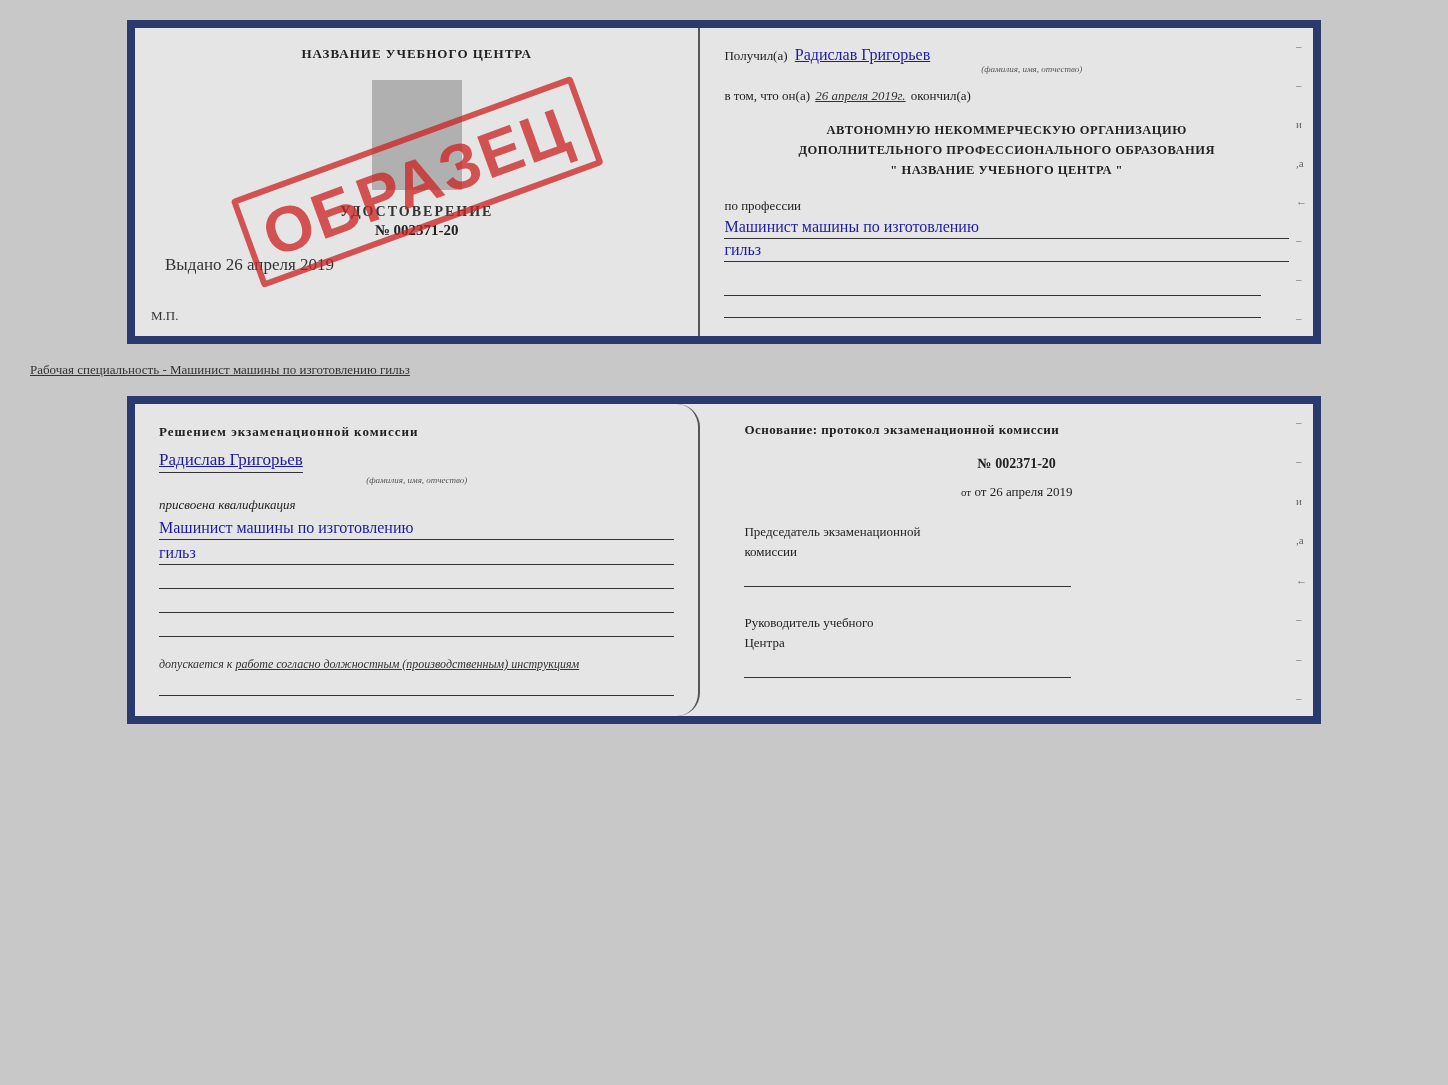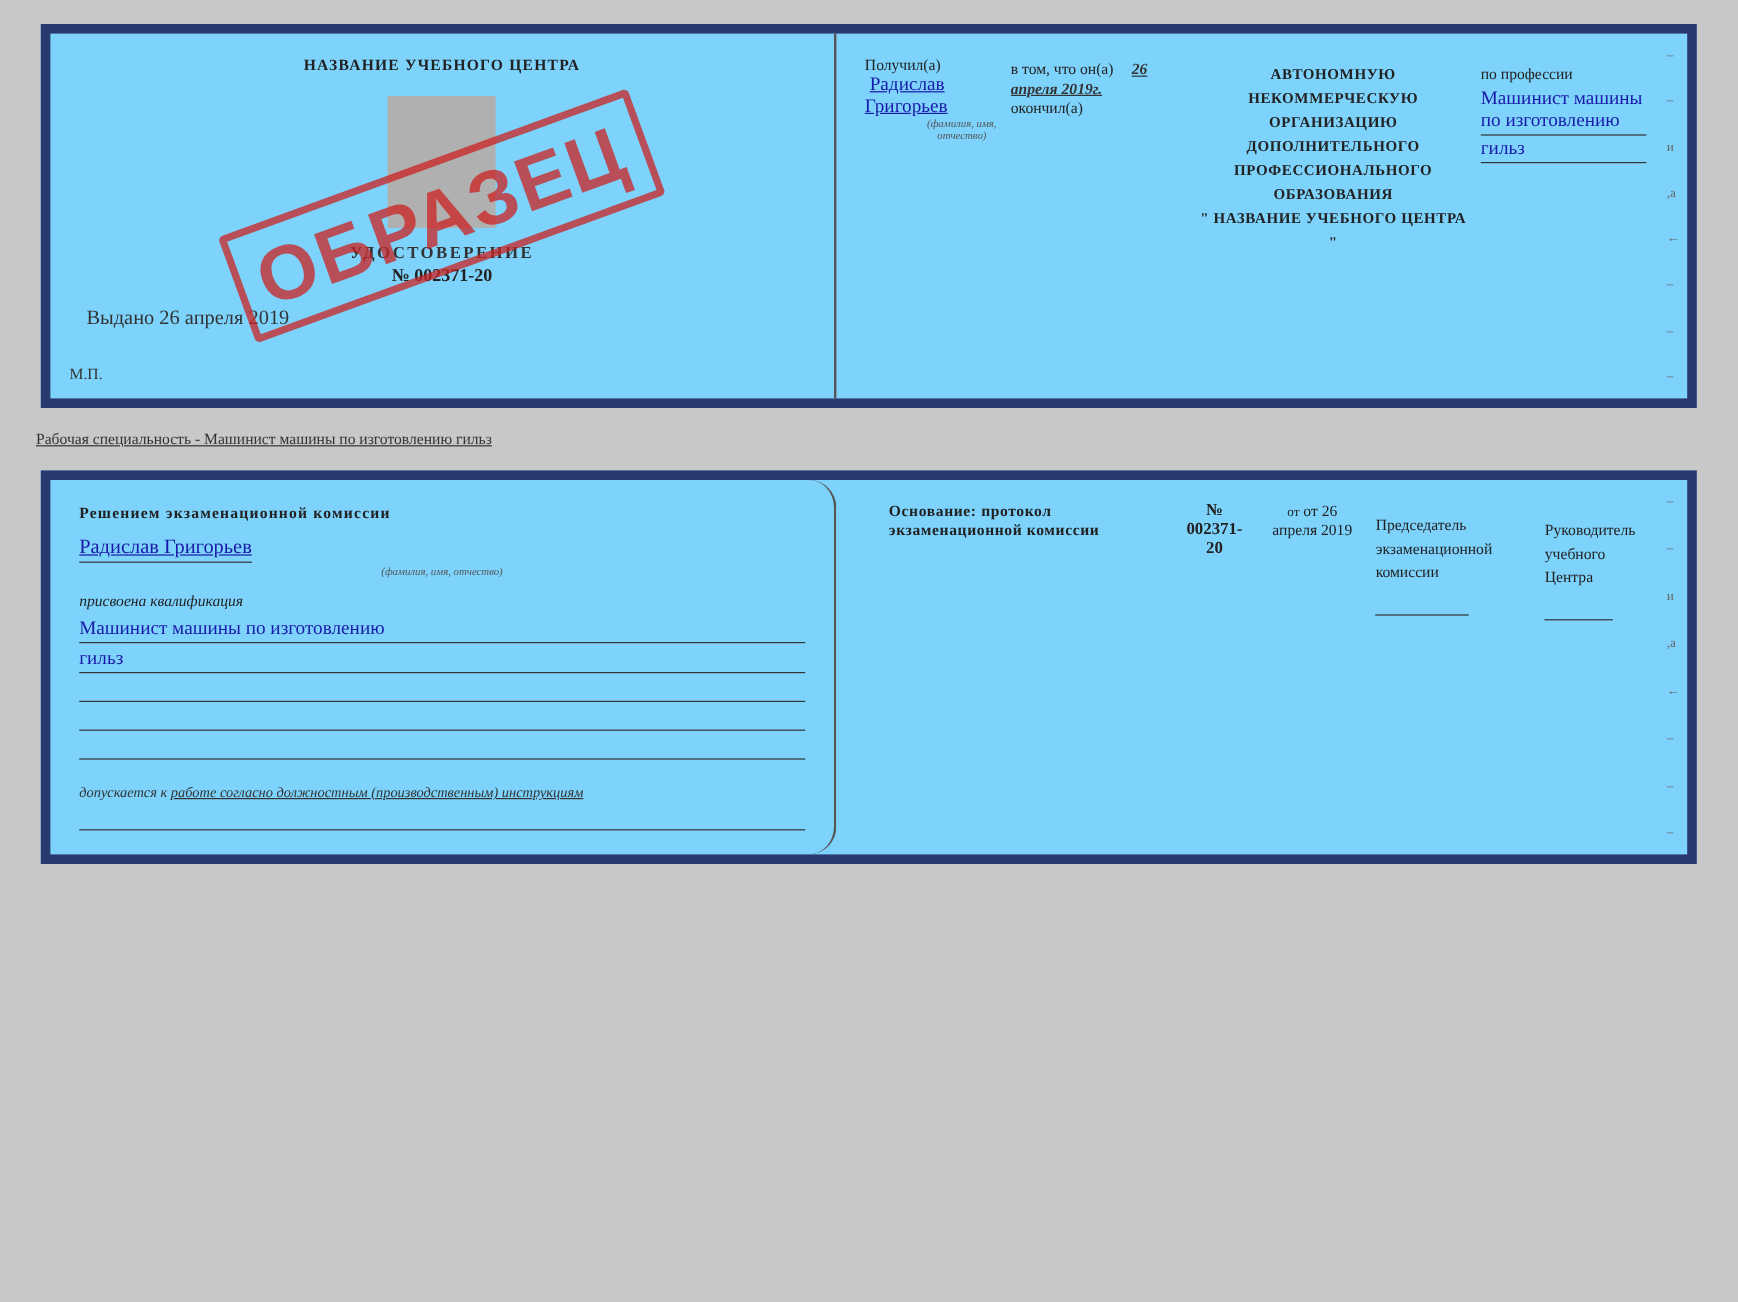--- a/index.html
+++ b/index.html
@@ -9,43 +9,43 @@
       width: 1448px;
       min-height: 1085px;
       display: flex;
       flex-direction: column;
       align-items: center;
       padding: 20px;
       gap: 18px;
     }
 
     .document-section {
-      width: 1380px;
-      background: #7dd3fc;
+      width: 1194px;
+      background: #e5e5e5;
       border: 8px solid #2a3a6e;
       display: flex;
       position: relative;
       min-height: 320px;
     }
 
     .doc-left {
       width: 48%;
       border-right: 2px solid #555;
       padding: 18px 20px;
       position: relative;
       display: flex;
       flex-direction: column;
       align-items: center;
     }
 
     .doc-right {
       width: 52%;
       padding: 18px 24px;
       display: flex;
-      flex-direction: row;
+      flex-direction: column;
       gap: 10px;
     }
 
     
     .top-doc .doc-left .center-title {
       font-size: 13px;
       font-weight: bold;
       letter-spacing: 1px;
       text-align: center;
       color: #222;
@@ -141,22 +141,21 @@
     .vtom-line {
       font-size: 13px;
       color: #222;
       margin-top: 4px;
     }
 
     .vtom-line .date-handwritten {
       font-style: italic;
       color: #333;
       text-decoration: underline;
-      margin: 0 12px;
-      font-weight: bold;
+      margin: 0 2px;
     }
 
     .org-block {
       font-size: 12.5px;
       font-weight: bold;
       text-align: center;
       letter-spacing: 0.5px;
       color: #222;
       line-height: 1.6;
       margin-top: 6px;

